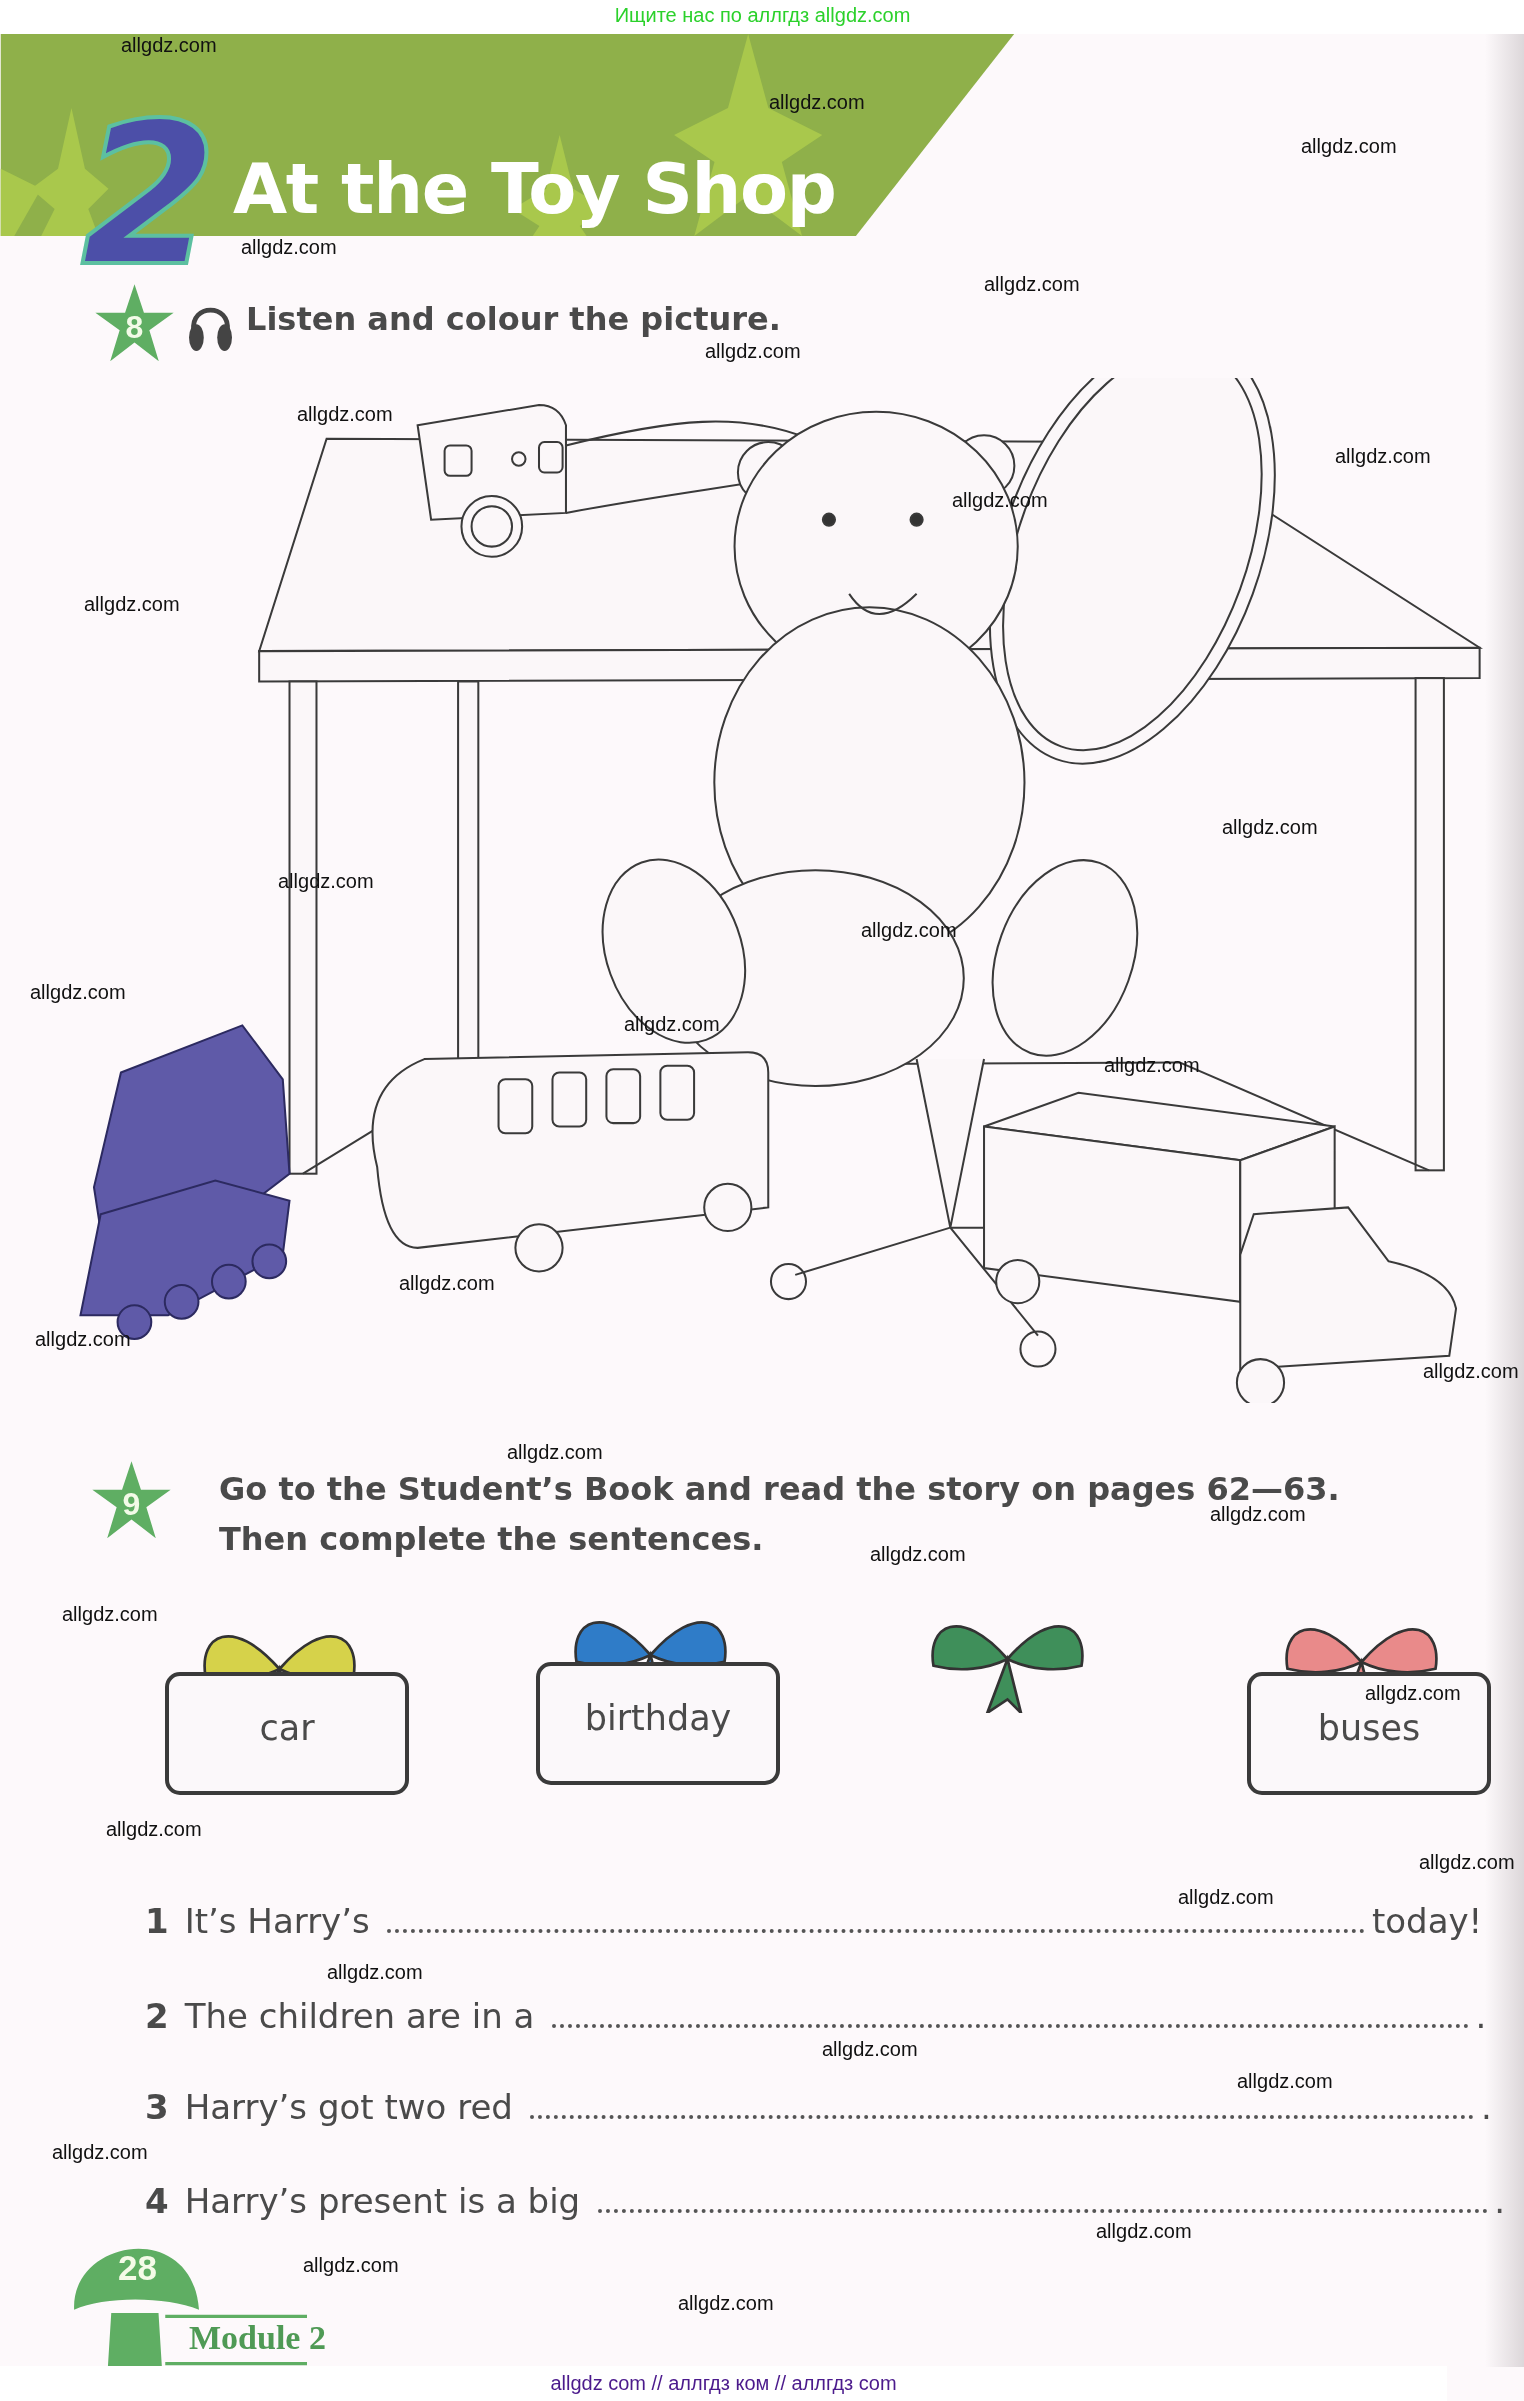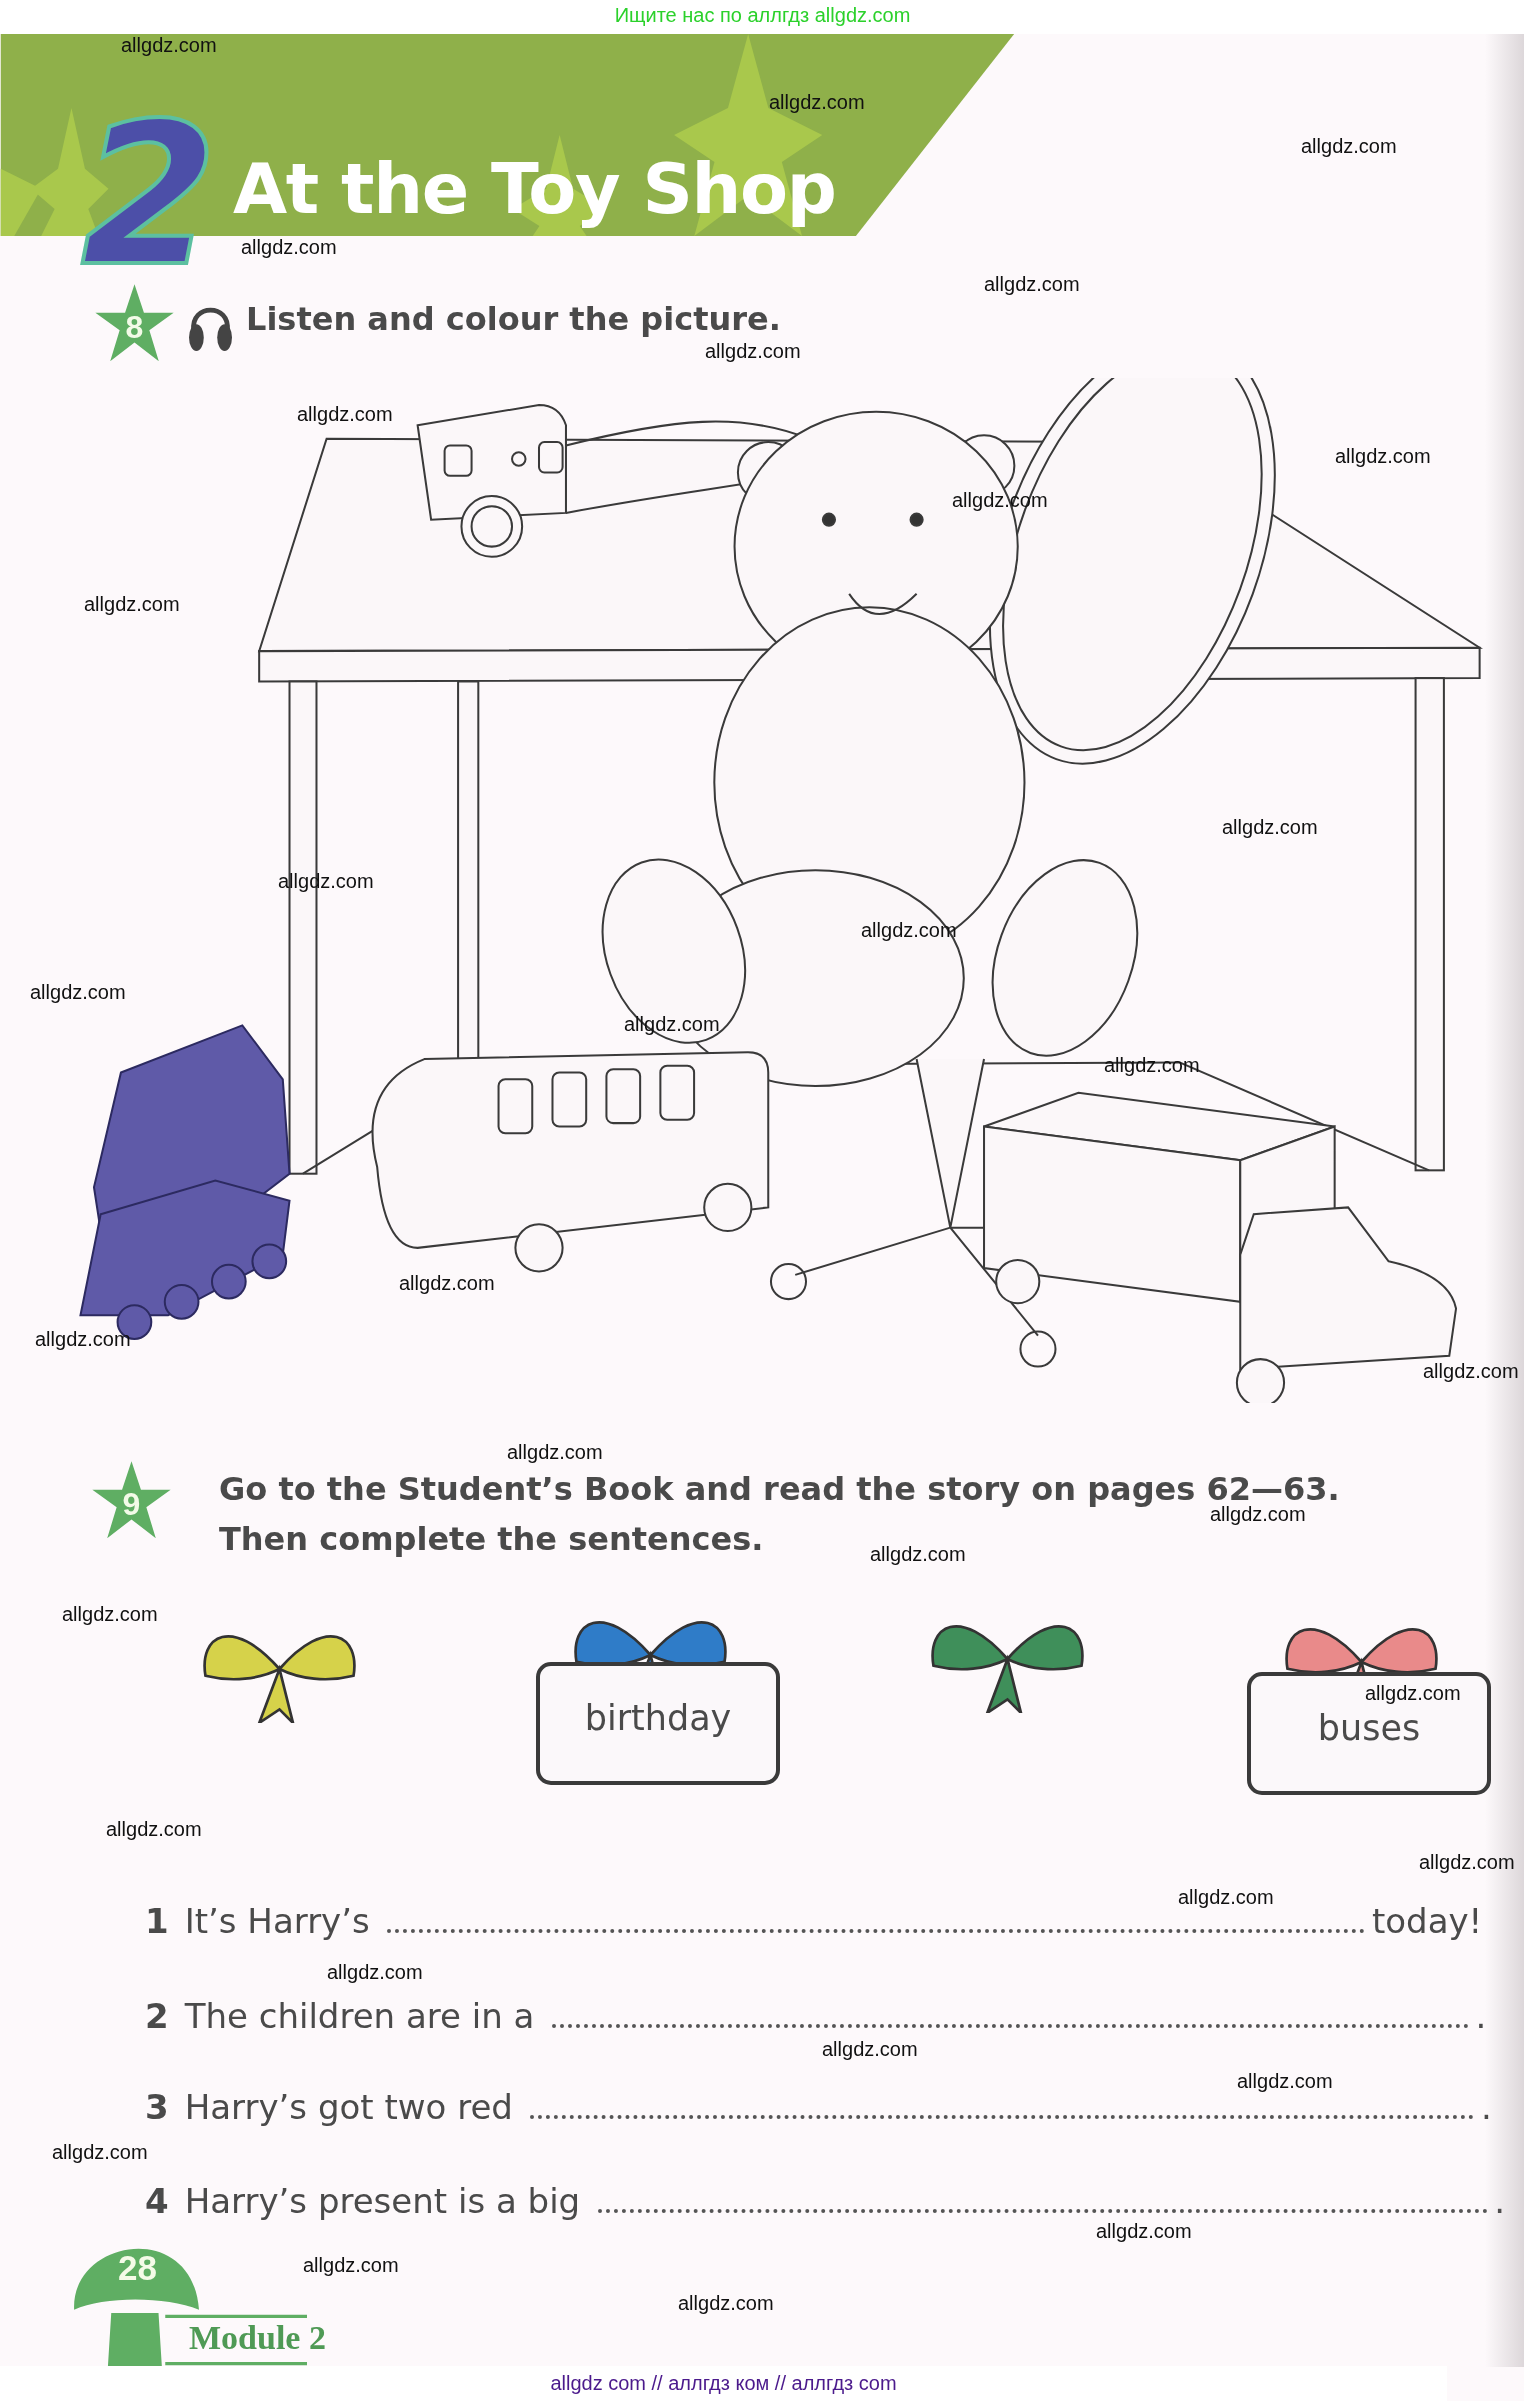--- a/index.html
+++ b/index.html
@@ -132,20 +132,23 @@
   </svg>
   <div class="star-num">9</div>
 </div>
 <div class="abs ex-text" style="left:219px;top:1470px;">Go to the Student’s Book and read the story on pages 62—63.</div>
 <div class="abs ex-text" style="left:219px;top:1520px;text-align:center;">Then complete the sentences.</div>
 
 <div class="abs" style="left:165px;top:1615px;width:256px;height:189px;">
   <svg class="abs" style="left:27px;top:0;" width="175" height="108" viewBox="0 0 260 160">
     <path d="M130,80 C60,0 10,30 20,90 C60,100 100,95 130,80 Z M130,80 C200,0 250,30 240,90 C200,100 160,95 130,80 Z M130,80 L100,160 L130,140 L150,160 Z" fill="#d6d24a" stroke="#333" stroke-width="4"></path>
   </svg>
+  <div class="abs card" style="left:0;top:57px;">
+      <div class="card-label">car</div>
+    </div>
 </div>
 <div class="abs" style="left:536px;top:1601px;width:256px;height:189px;">
   <svg class="abs" style="left:27px;top:0;" width="175" height="108" viewBox="0 0 260 160">
     <path d="M130,80 C60,0 10,30 20,90 C60,100 100,95 130,80 Z M130,80 C200,0 250,30 240,90 C200,100 160,95 130,80 Z M130,80 L100,160 L130,140 L150,160 Z" fill="#2f7cc8" stroke="#333" stroke-width="4"></path>
   </svg>
   <div class="abs card" style="left:0;top:61px;">
       <div class="card-label">birthday</div>
     </div>
 </div>
 <div class="abs" style="left:893px;top:1605px;width:256px;height:189px;">

